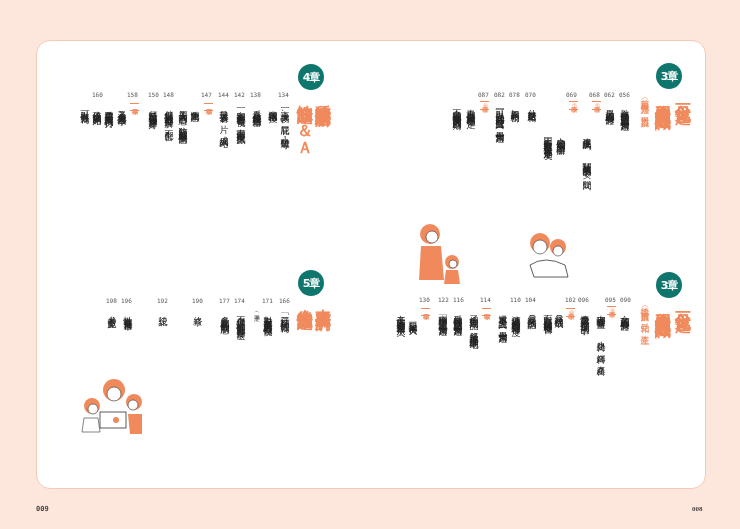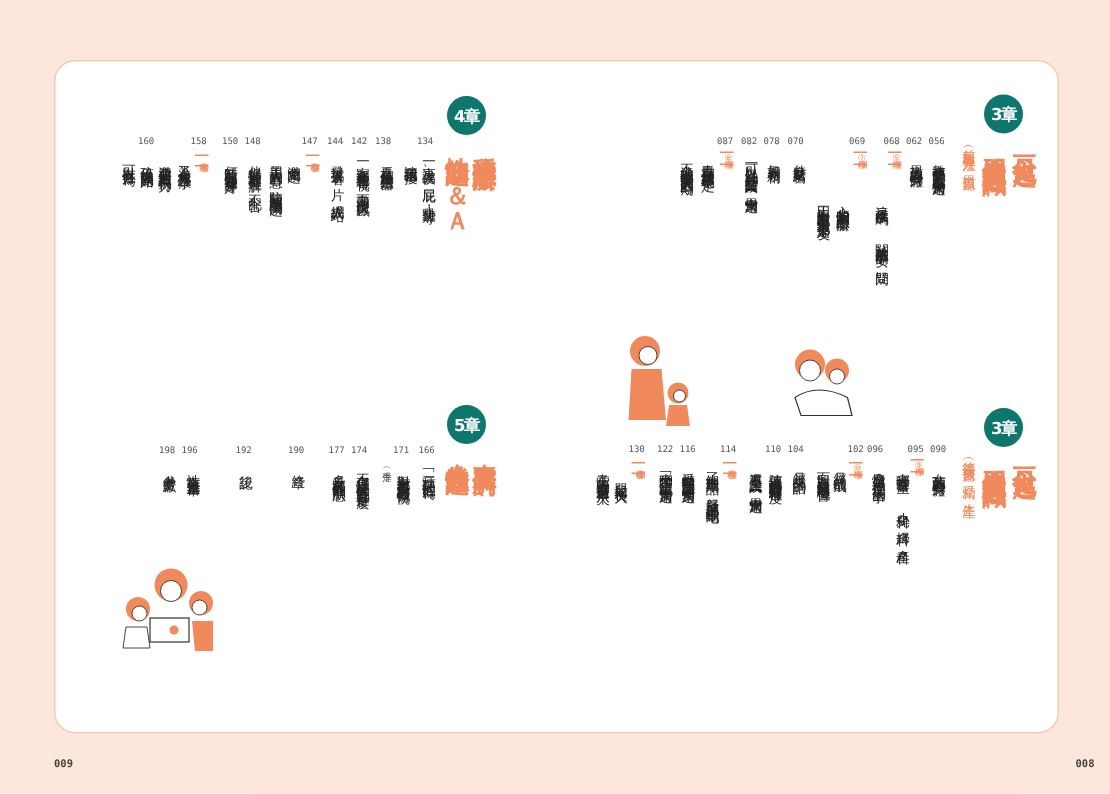--- a/index.html
+++ b/index.html
@@ -199,13 +199,13 @@
     <circle cx="15" cy="31" r="5" fill="#fff" stroke="#333" stroke-width="0.6"></circle>
   <circle cx="56" cy="24" r="8" fill="#f08a5d"></circle>
     <circle cx="55" cy="27" r="5" fill="#fff" stroke="#333" stroke-width="0.6"></circle>
   <rect x="22" y="34" width="26" height="16" fill="#fff" stroke="#333" stroke-width="0.8"></rect>
   <circle cx="38" cy="42" r="3" fill="#f08a5d"></circle>
   <path d="M50 36 L64 36 L64 56 L52 56 Z" fill="#f08a5d"></path>
   <path d="M6 40 L20 40 L22 54 L4 54 Z" fill="#fff" stroke="#333" stroke-width="0.6"></path>
 </svg>
 
 <div class="folio" style="left:36px;top:505px;text-align:center;">009</div>
-<div class="folio" style="left:717px;top:505px;">008</div>
+<div class="folio" style="left:692px;top:505px;font-family:Liberation Serif, serif;">008</div>
 
 </body></html>

